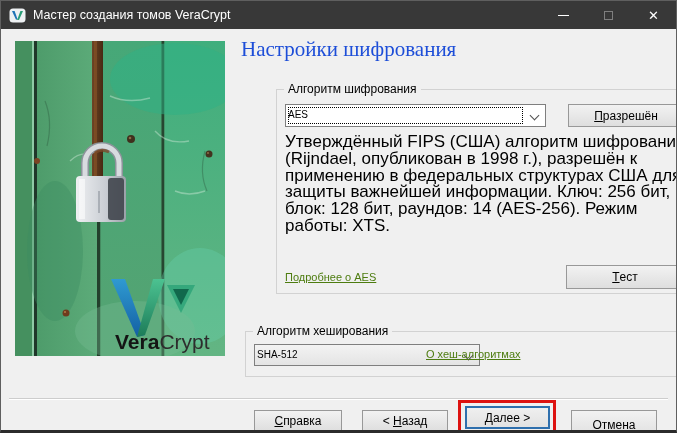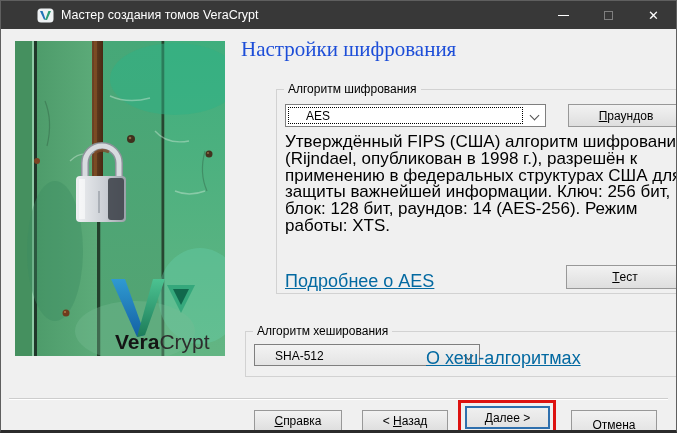--- a/index.html
+++ b/index.html
@@ -7,21 +7,21 @@
   body { width:677px; height:433px; }
   .window {
     position:relative; width:677px; height:433px; overflow:hidden;
     font-family:"Liberation Sans", sans-serif; color:#000;
     border:1px solid #5f5f5f; border-bottom:3px solid #2b2b2b;
     background:#f0f0f0;
   }
   
   .titlebar {
     position:absolute; left:0; top:0; right:0; height:28px;
-    background:#383838; display:flex; align-items:center;padding-left:28px;
+    background:#383838; display:flex; align-items:center;
   }
   .app-icon { width:17px; height:17px; margin-left:8px; flex:0 0 auto; }
   .titlebar-text {
     color:#ffffff; font-size:12.5px; margin-left:7px; white-space:nowrap;
   }
   .titlebar-spacer { flex:1; }
   .tb-btn {
     width:45px; height:28px; display:flex; align-items:center; justify-content:center;
     cursor:default;
   }
@@ -40,21 +40,21 @@
   .group-enc { left:244px; top:60px; width:421px; height:205px;margin-left:31px; }
   .group-hash { left:244px; top:302px; width:486px; height:46px; }
   .group-label {
     position:absolute; top:-8px; left:7px; background:#f0f0f0; padding:0 4px;
     font-size:12px; line-height:14px; white-space:nowrap;
   }
   
   .combo { position:absolute; border:1px solid #7f7f7f; background:#ffffff; cursor:default; }
   .combo-enc { left:8px; top:14px; width:261px; height:23px; }
   .combo-hash { left:8px; top:12px; width:226px; height:22px; background:linear-gradient(#f3f3f3,#e4e4e4); }
-  .combo-value { position:absolute; left:20px; top:4px; font-size:12px; white-space:nowrap;text-align:right; }
+  .combo-value { position:absolute; left:2px; top:4px; font-size:10px; white-space:nowrap;text-align:right; }
   .combo-focus {
     position:absolute; left:2px; top:2px; right:22px; bottom:2px;
     border:1px dotted #000;
   }
   .chev {
     position:absolute; right:7px; top:7px; width:7px; height:7px;
     border-left:1px solid #505050; border-bottom:1px solid #505050;
     transform:rotate(-45deg);
   }
   
@@ -64,21 +64,21 @@
     font-size:12px; color:#000; cursor:default; white-space:pre;
   }
   .mn { text-decoration:underline; }
   .btn-benchmark { left:291px; top:14px; width:116px; height:23px; }
   .btn-test { left:289px; top:175px; width:118px; height:24px; }
   .desc {
     position:absolute; left:8px; top:44px; width:407px;
     font-size:17px; line-height:16.8px; color:#000;
   }
   .link {
-    position:absolute; font-size:18px; color:#0369a1; text-decoration:underline; cursor:pointer;
+    position:absolute; font-size:11px; color:#4d7c0f; text-decoration:underline; cursor:pointer;
     white-space:nowrap;
   }
   .link-aes { left:8px; top:181px; }
   .link-hash { left:180px; top:16px; }
   
   .separator {
     position:absolute; left:8px; top:369px; width:659px; height:2px;
     border-top:1px solid #cdcdcd; border-bottom:1px solid #ffffff;
   }
   .btn-help   { left:253px; top:381px; width:88px; height:22px; }
@@ -202,21 +202,21 @@
 
     <div class="groupbox group-enc">
       <span class="group-label">Алгоритм шифрования</span>
 
       <div class="combo combo-enc">
         <span class="combo-value">AES</span>
         <span class="combo-focus"></span>
         <span class="chev"></span>
       </div>
 
-      <button class="btn btn-benchmark"><span></span><span class="mn">П</span><span>раундов</span></button>
+      <button class="btn btn-benchmark"><span></span><span class="mn">П</span><span>разрешён</span></button>
 
       <p class="desc">Утверждённый FIPS (США) алгоритм шифрования (Rijndael, опубликован в 1998 г.), разрешён к применению в федеральных структурах США для защиты важнейшей информации. Ключ: 256 бит, блок: 128 бит, раундов: 14 (AES-256). Режим работы: XTS.</p>
 
       <a class="link link-aes">Подробнее о AES</a>
 
       <button class="btn btn-test"><span></span><span class="mn">Т</span><span>ест</span></button>
     </div>
 
     <div class="groupbox group-hash">
       <span class="group-label">Алгоритм хеширования</span>

